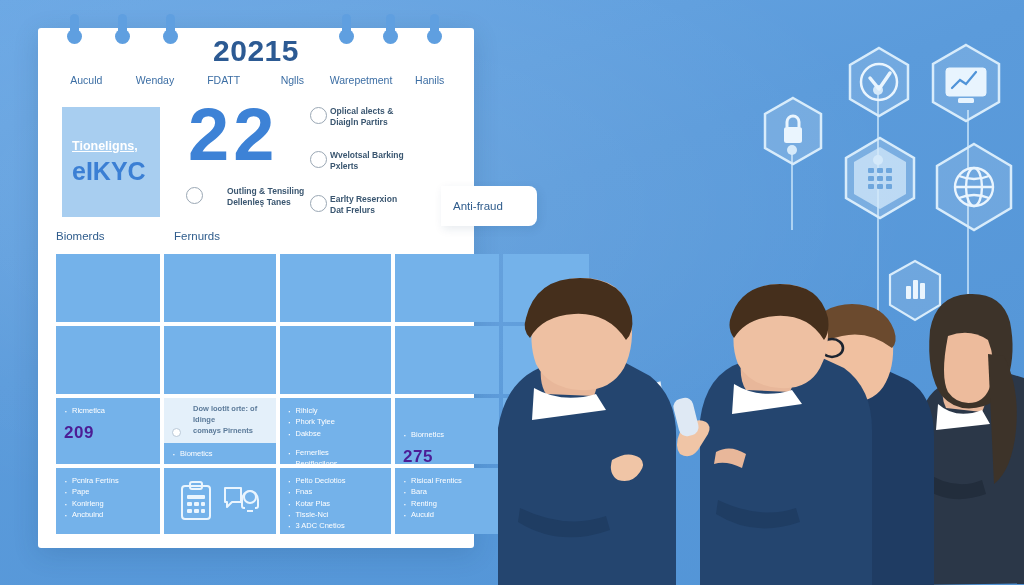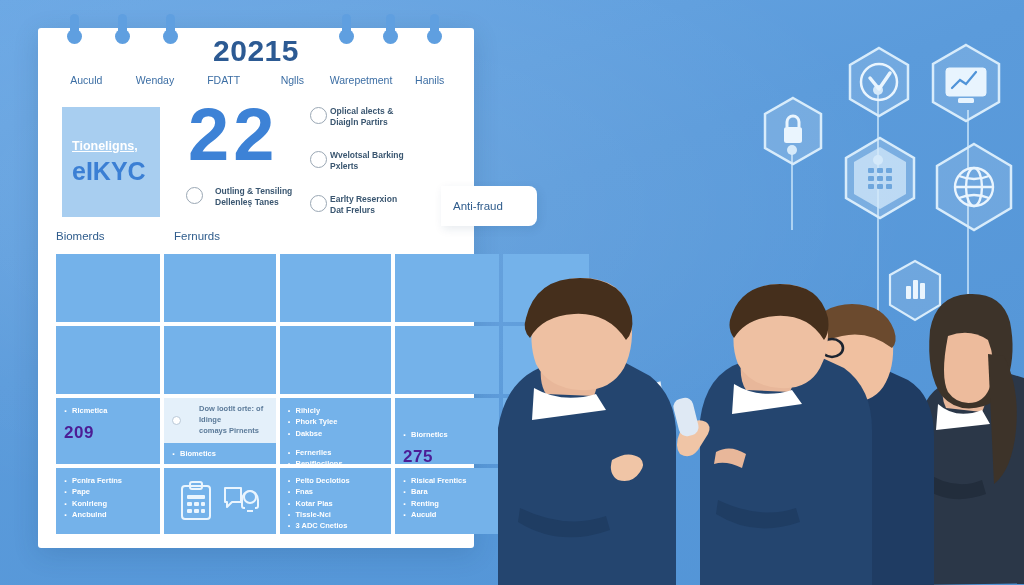--- a/index.html
+++ b/index.html
@@ -88,21 +88,21 @@
   
   .bignum {
     position: absolute; left: 150px; top: 72px;
     font-size: 74px; font-weight: bold; color: #3d82d6;
     letter-spacing: 4px; line-height: .95;
   }
 
   
   .radio-left {
     position: absolute; left: 148px; top: 158px;
-    display: flex; align-items: flex-start; gap: 12px;
+    display: flex; align-items: flex-start; gap: 24px;
   }
   .radio-right {
     position: absolute; left: 272px; top: 78px;
     display: flex; flex-direction: column; gap: 21px;
   }
   .radio-row { display: flex; align-items: flex-start; gap: 3px; }
   .radio-dot {
     width: 17px; height: 17px; border-radius: 50%;
     border: 1.6px solid #9aa7b4; flex: 0 0 auto; margin-top: 1px;
     background: #fff;
@@ -141,32 +141,32 @@
     grid-template-rows: 68px 68px 66px 66px;
     gap: 4px;
   }
   .cell {
     background: #74b2ea;
     position: relative;
     padding: 7px 8px;
     overflow: hidden;
   }
 
-  .bul { font-size: 7.5px; color: #ffffff; line-height: 1.5; font-weight: bold; }
+  .bul { font-size: 7.5px; color: #ffffff; line-height: 1.5; font-weight: normal; }
   .bul li { list-style: none; position: relative; padding-left: 8px; white-space: nowrap; }
   .bul li::before {
     content: "·"; position: absolute; left: 0; top: -2px; font-size: 11px;
   }
   .metric {
     font-size: 17px; font-weight: bold; color: #4c1d95;
     margin-top: 7px; letter-spacing: .5px;
   }
   .cell-note {
     font-size: 7.5px; color: #5b7a99; line-height: 1.45; font-weight: bold;
-    display: flex; gap: 18px; align-items: center;
+    display: flex; gap: 12px; align-items: flex-end;
   }
   .note-dot {
     width: 9px; height: 9px; border-radius: 50%;
     border: 1.4px solid #b9c9d8; background: #fff; flex: 0 0 auto; margin-top: 1px;
   }
   .icon-cell { display: flex; align-items: center; justify-content: center; gap: 10px; }
   .icon-cell svg { display: block; }
 
   
   .people { position: absolute; left: 0; top: 0; width: 1024px; height: 585px; pointer-events: none; }

